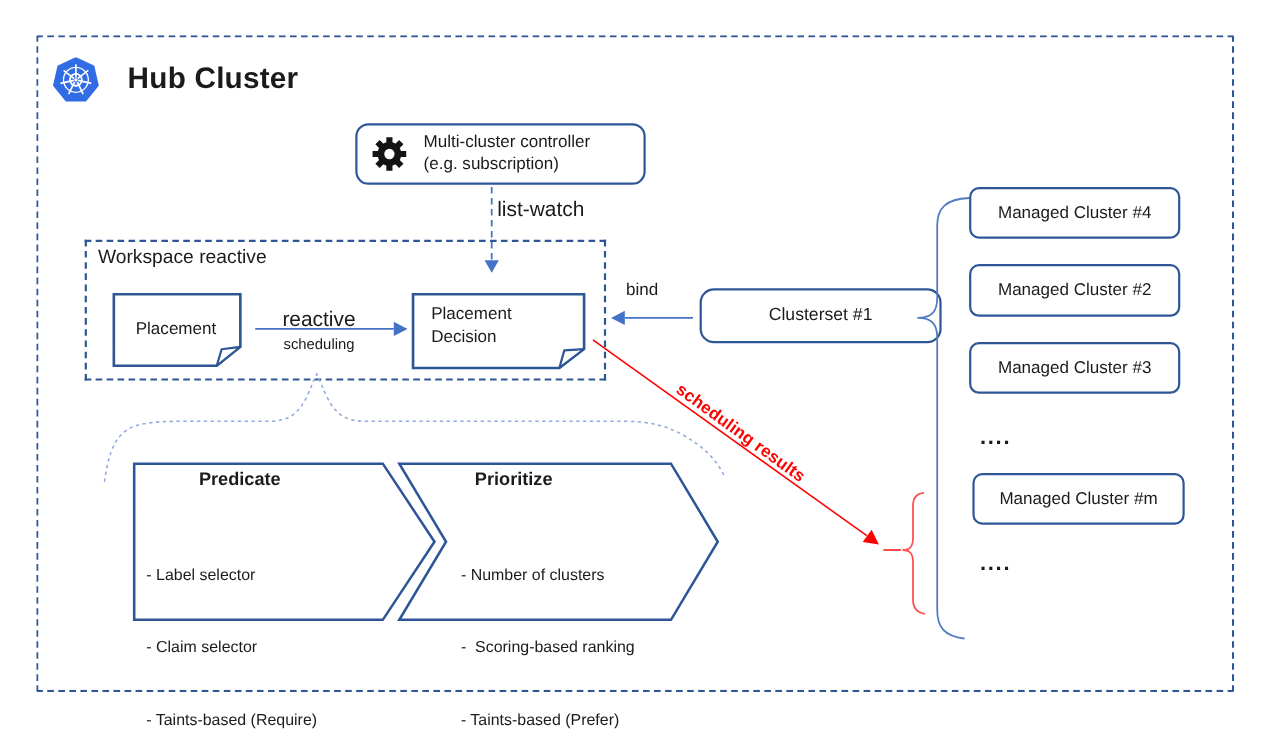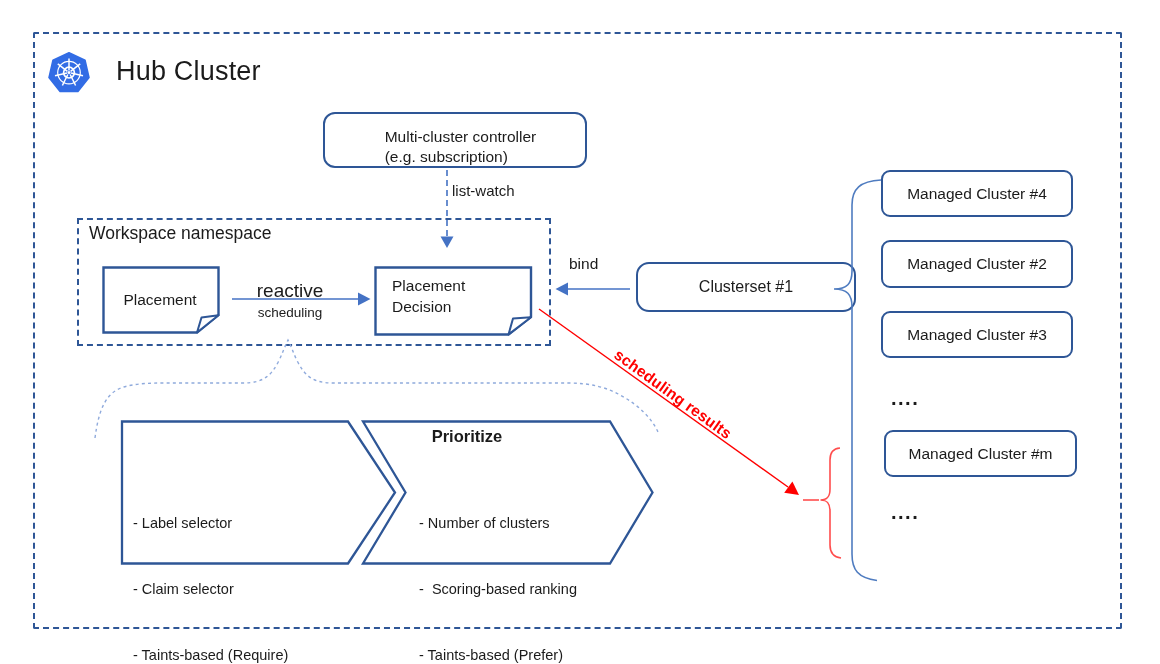--- a/index.html
+++ b/index.html
@@ -9,25 +9,25 @@
   }
   html,body{margin:0;padding:0;background:#fff;}
   body{font-family:"Liberation Sans", sans-serif; color:var(--text);}
   #stage{position:relative;width:1160px;height:664px;background:#fff;overflow:hidden;}
 
   .abs{position:absolute;}
   .boundary{left:33px;top:32px;width:1085px;height:593px;border:2.5px dashed var(--navy);border-radius:2px;z-index:1;}
   .ws-box{left:77px;top:218px;width:470px;height:124px;border:2.5px dashed var(--navy);z-index:1;}
   .ws-label{left:89px;top:223px;font-size:17.5px;z-index:4;}
 
-  .title{left:116px;top:56px;font-size:27px;font-weight:400;letter-spacing:.2px;z-index:4;}
+  .title{left:116px;top:56px;font-size:27px;font-weight:700;letter-spacing:.2px;z-index:4;}
   .k8s{left:48px;top:52px;z-index:4;}
 
   .rbox{background:#fff;border:2.5px solid var(--navy);display:flex;align-items:center;justify-content:center;z-index:2;box-sizing:border-box;}
-  .controller{left:323px;top:112px;width:264px;height:56px;border-radius:12px;justify-content:flex-start;gap:13px;padding-left:11px;flex-direction:column;}
+  .controller{left:323px;top:112px;width:264px;height:56px;border-radius:12px;justify-content:flex-start;gap:13px;padding-left:11px;}
   .controller .txt{font-size:15.5px;line-height:20px;}
   .clusterset{left:636px;top:262px;width:220px;height:50px;border-radius:13px;font-size:16px;}
   .mc{border-radius:9px;font-size:15.5px;border-width:2.2px;}
   .mc1{left:881px;top:170px;width:192px;height:47px;}
   .mc2{left:881px;top:240px;width:192px;height:48px;text-align:right;}
   .mc3{left:881px;top:311px;width:192px;height:47px;}
   .mcm{left:884px;top:430px;width:193px;height:47px;}
   .mcn{left:880px;top:555px;width:193px;height:47px;}
   .dots{font-size:20px;font-weight:800;letter-spacing:1.5px;z-index:2;}
   .dots1{left:891px;top:387px;}
@@ -39,21 +39,21 @@
   .fill-arrow{fill:var(--arrow-blue);}
   .stroke-bracel{stroke:var(--light-blue);}
   .stroke-braceb{stroke:var(--brace-blue);}
   .stroke-red{stroke:var(--red);}
   .fill-red{fill:var(--red);}
   .stroke-bracer{stroke:var(--brace-red);}
 
   .lbl{z-index:4;font-size:15.5px;line-height:21px;}
   .placement-lbl{left:103px;top:289px;width:114px;text-align:center;}
   .pd-lbl{left:392px;top:275px;}
-  .listwatch-lbl{left:452px;top:180px;font-size:15px;}
+  .listwatch-lbl{left:452px;top:180px;font-size:19px;}
   .reactive1{left:225px;top:280px;width:130px;text-align:center;font-size:19px;}
   .reactive2{left:225px;top:302px;width:130px;text-align:center;font-size:13.5px;}
   .bind-lbl{left:569px;top:253px;}
   .schedres{left:616px;top:344px;transform:rotate(36deg);transform-origin:0 50%;color:var(--red);font-weight:700;font-size:15.5px;letter-spacing:.2px;}
 
   .chev-title{z-index:4;font-weight:700;font-size:16.5px;text-align:center;}
   .p1-title{left:118px;top:427px;width:200px;}
   .p2-title{left:377px;top:427px;width:180px;}
   .chev-items{z-index:4;font-size:14.5px;line-height:22px;white-space:pre;}
   .p1-items{left:133px;top:468px;}
@@ -101,21 +101,21 @@
       <circle cx="20" cy="20" r="12" fill="#141414"></circle>
       <circle cx="20" cy="20" r="5.2" fill="#ffffff"></circle>
     </svg>
     <div class="txt">
       <div>Multi-cluster controller</div>
       <div>(e.g. subscription)</div>
     </div>
   </div>
 
   <div class="abs ws-box"></div>
-  <div class="abs ws-label">Workspace namespace</div>
+  <div class="abs ws-label">Workspace reactive</div>
 
   <svg class="layer" width="1160" height="664" viewBox="0 0 1160 664">
 
     <g>
       <path d="M103.5,267.5 H218.5 V315 L197,332.5 H103.5 Z" fill="#fff" class="stroke-navy" stroke-width="2.4"></path>
       <path d="M197,332.5 L201.5,317.5 L218.5,315.3 Z" fill="#fff" class="stroke-navy" stroke-width="2" stroke-linejoin="round"></path>
     </g>
 
     <g>
       <path d="M375.5,267.5 H531 V317 L508.5,334.5 H375.5 Z" fill="#fff" class="stroke-navy" stroke-width="2.4"></path>
@@ -184,20 +184,21 @@
   </div>
   <div class="abs rbox mc mc3">
     <span>Managed Cluster #3</span>
   </div>
   <div class="abs dots dots1">....</div>
   <div class="abs rbox mc mcm">
     <span>Managed Cluster #m</span>
   </div>
   <div class="abs dots dots2">....</div>
 
+  <div class="abs chev-title p1-title">Predicate</div>
   <div class="abs chev-items p1-items">
     <div>- Label selector</div>
     <div>- Claim selector</div>
     <div>- Taints-based (Require)</div>
   </div>
   <div class="abs chev-title p2-title">Prioritize</div>
   <div class="abs chev-items p2-items">
     <div>- Number of clusters</div>
     <div>-  Scoring-based ranking</div>
     <div>- Taints-based (Prefer)</div>

